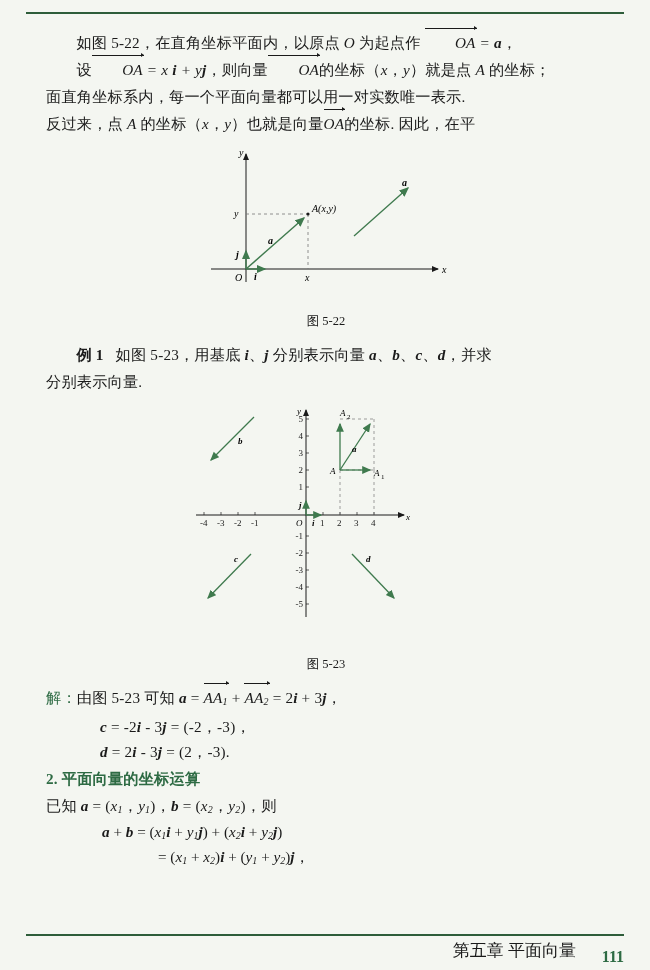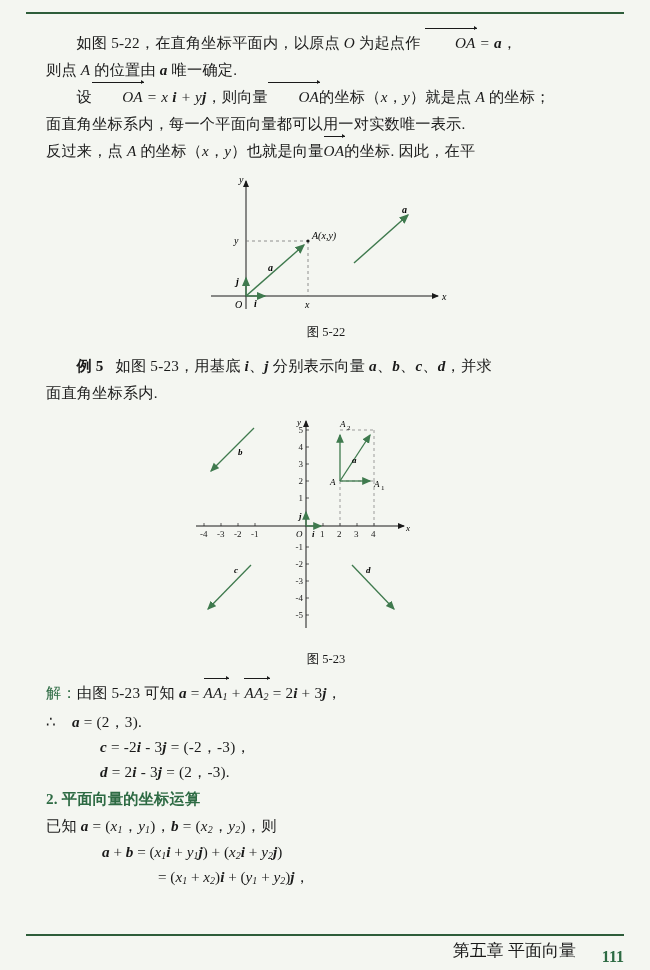--- a/index.html
+++ b/index.html
@@ -44,21 +44,21 @@
     border-top:2px solid transparent;
     border-bottom:2px solid transparent;
   }
   .figwrap{
     text-align:center;
     margin:8px 0 0 0;
   }
   .figcap{
     font-size:12.5px;
     text-align:center;
-    margin-top:4px;
+    margin-top:20px;
     color:#1a1a1a;
   }
   .green{color:#2e6b44;}
   .solution p{margin:0;}
   .eqline{
     font-size:15.2px;line-height:16px;
     padding-left:56px;
   }
   .eqline2{
     font-size:15.2px;line-height:26px;
@@ -82,23 +82,20 @@
 <body>
 
 <div class="page">
 
   <div class="topline"></div>
 
   <div class="content">
 
     <p class="indent">
       <span>如图 5-22，在直角坐标平面内，以原点&nbsp;</span><span class="math">O</span><span>&nbsp;为起点作&nbsp;</span><span class="math vec">OA</span><span class="math">&nbsp;=&nbsp;</span><span class="bold-it">a</span><span>，</span>
-    </p>
-    <p>
-      <span>则点&nbsp;</span><span class="math">A</span><span>&nbsp;的位置由&nbsp;</span><span class="bold-it">a</span><span>&nbsp;唯一确定.</span>
     </p>
 
     <p class="indent" style="margin-top:2px">
       <span>设</span><span class="math vec">OA</span><span class="math">&nbsp;=&nbsp;x&nbsp;</span><span class="bold-it">i</span><span class="math">&nbsp;+&nbsp;y</span><span class="bold-it">j</span><span>，则向量</span><span class="math vec">OA</span><span>的坐标（</span><span class="math">x</span><span>，</span><span class="math">y</span><span>）就是点&nbsp;</span><span class="math">A</span><span>&nbsp;的坐标；</span>
     </p>
     <p>
       <span>面直角坐标系内，每一个平面向量都可以用一对实数唯一表示.</span>
     </p>
     <p>
       <span>反过来，点&nbsp;</span><span class="math">A</span><span>&nbsp;的坐标（</span><span class="math">x</span><span>，</span><span class="math">y</span><span>）也就是向量</span><span class="math vec">OA</span><span>的坐标.&nbsp;因此，在平</span>
@@ -136,24 +133,24 @@
         <line x1="70" y1="125" x2="70" y2="107" stroke="#3f7a4e" stroke-width="1.4" marker-end="url(#arrG)"></line>
         <text x="60" y="114" font-size="10" font-style="italic" font-weight="bold">j</text>
 
         <line x1="178" y1="92" x2="232" y2="44" stroke="#3f7a4e" stroke-width="1.4" marker-end="url(#arrG)"></line>
         <text x="226" y="42" font-size="10" font-style="italic" font-weight="bold">a</text>
       </svg>
       <div class="figcap">图 5-22</div>
     </div>
 
     <p class="indent" style="margin-top:12px">
-      <span style="font-weight:bold">例 5</span><span>&nbsp;&nbsp;&nbsp;如图 5-23，用基底&nbsp;</span><span class="bold-it">i</span><span>、</span><span class="bold-it">j</span><span>&nbsp;分别表示向量</span><span class="bold-it">&nbsp;a</span><span>、</span><span class="bold-it">b</span><span>、</span><span class="bold-it">c</span><span>、</span><span class="bold-it">d</span><span>，并求</span>
-    </p>
-    <p>
-      <span>面直角坐标系内.</span>
+      <span style="font-weight:bold">例 1</span><span>&nbsp;&nbsp;&nbsp;如图 5-23，用基底&nbsp;</span><span class="bold-it">i</span><span>、</span><span class="bold-it">j</span><span>&nbsp;分别表示向量</span><span class="bold-it">&nbsp;a</span><span>、</span><span class="bold-it">b</span><span>、</span><span class="bold-it">c</span><span>、</span><span class="bold-it">d</span><span>，并求</span>
+    </p>
+    <p>
+      <span>分别表示向量.</span>
     </p>
 
     <div class="figwrap">
       <svg width="340" height="230" viewBox="0 0 340 230">
         <defs>
           <marker id="arrB2" markerWidth="8" markerHeight="8" refX="6" refY="3" orient="auto">
             <path d="M0,0 L7,3 L0,6 z" fill="#1a1a1a"></path>
           </marker>
           <marker id="arrG2" markerWidth="8" markerHeight="8" refX="6" refY="3" orient="auto">
             <path d="M0,0 L7,3 L0,6 z" fill="#3f7a4e"></path>
@@ -242,23 +239,20 @@
         <line x1="196" y1="152" x2="238" y2="196" stroke="#3f7a4e" stroke-width="1.3" marker-end="url(#arrG2)"></line>
         <text x="210" y="160" font-size="9" font-style="italic" font-weight="bold">d</text>
       </svg>
       <div class="figcap">图 5-23</div>
     </div>
 
     <div class="solution" style="margin-top:12px">
       <p>
         <span class="green">解：</span><span>由图 5-23 可知&nbsp;</span><span class="bold-it">a</span><span>&nbsp;=&nbsp;</span><span class="math vec">AA<span class="sub">1</span></span><span>&nbsp;+&nbsp;</span><span class="math vec">AA<span class="sub">2</span></span><span>&nbsp;=&nbsp;2</span><span class="bold-it">i</span><span>&nbsp;+&nbsp;3</span><span class="bold-it">j</span><span>，</span>
       </p>
-      <p>
-        <span>∴</span><span>&nbsp;&nbsp;&nbsp;&nbsp;</span><span class="bold-it">a</span><span>&nbsp;=&nbsp;(2，3).</span>
-      </p>
       <p style="padding-left:54px">
         <span class="bold-it">c</span><span>&nbsp;=&nbsp;-2</span><span class="bold-it">i</span><span>&nbsp;-&nbsp;3</span><span class="bold-it">j</span><span>&nbsp;=&nbsp;(-2，-3)，</span>
       </p>
       <p style="padding-left:54px">
         <span class="bold-it">d</span><span>&nbsp;=&nbsp;2</span><span class="bold-it">i</span><span>&nbsp;-&nbsp;3</span><span class="bold-it">j</span><span>&nbsp;=&nbsp;(2，-3).</span>
       </p>
     </div>
 
     <p style="margin-top:2px">
       <span class="green" style="font-weight:bold">2.</span><span class="green" style="font-weight:bold">&nbsp;平面向量的坐标运算</span>

